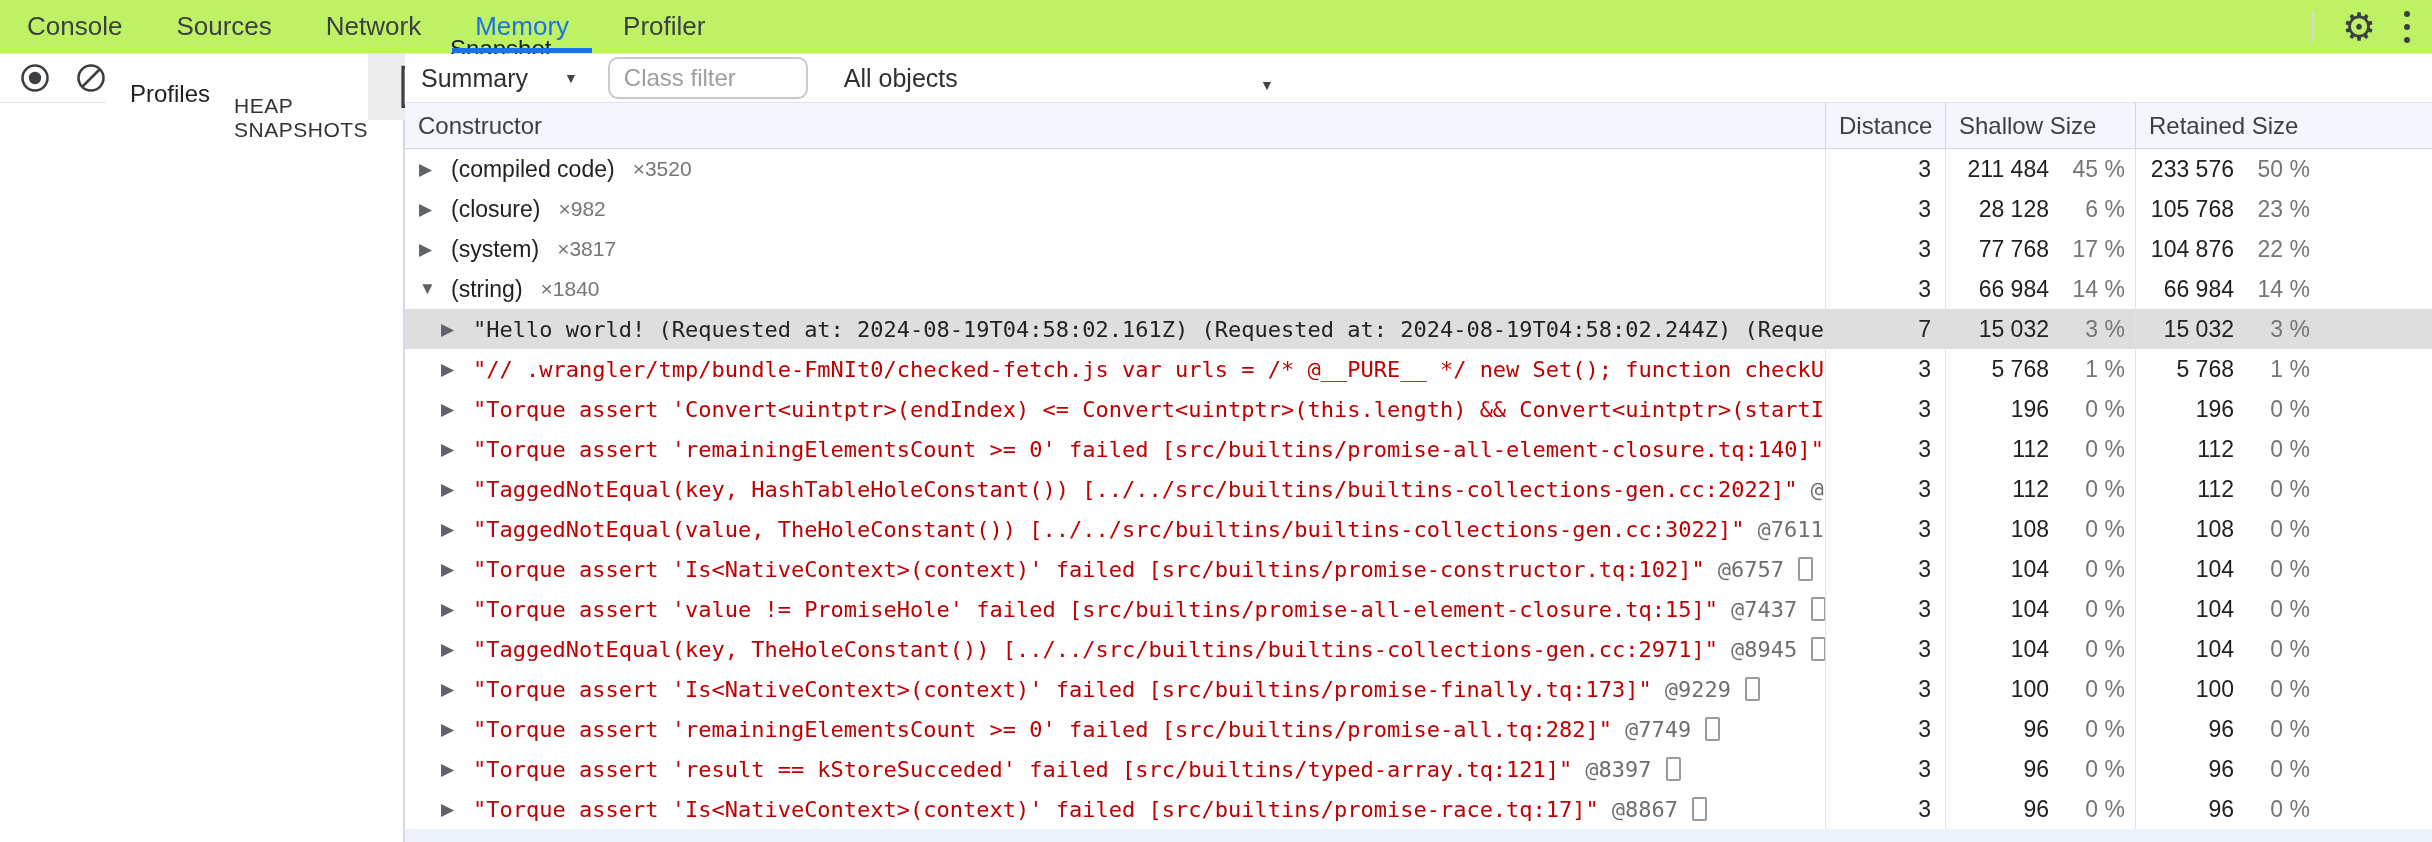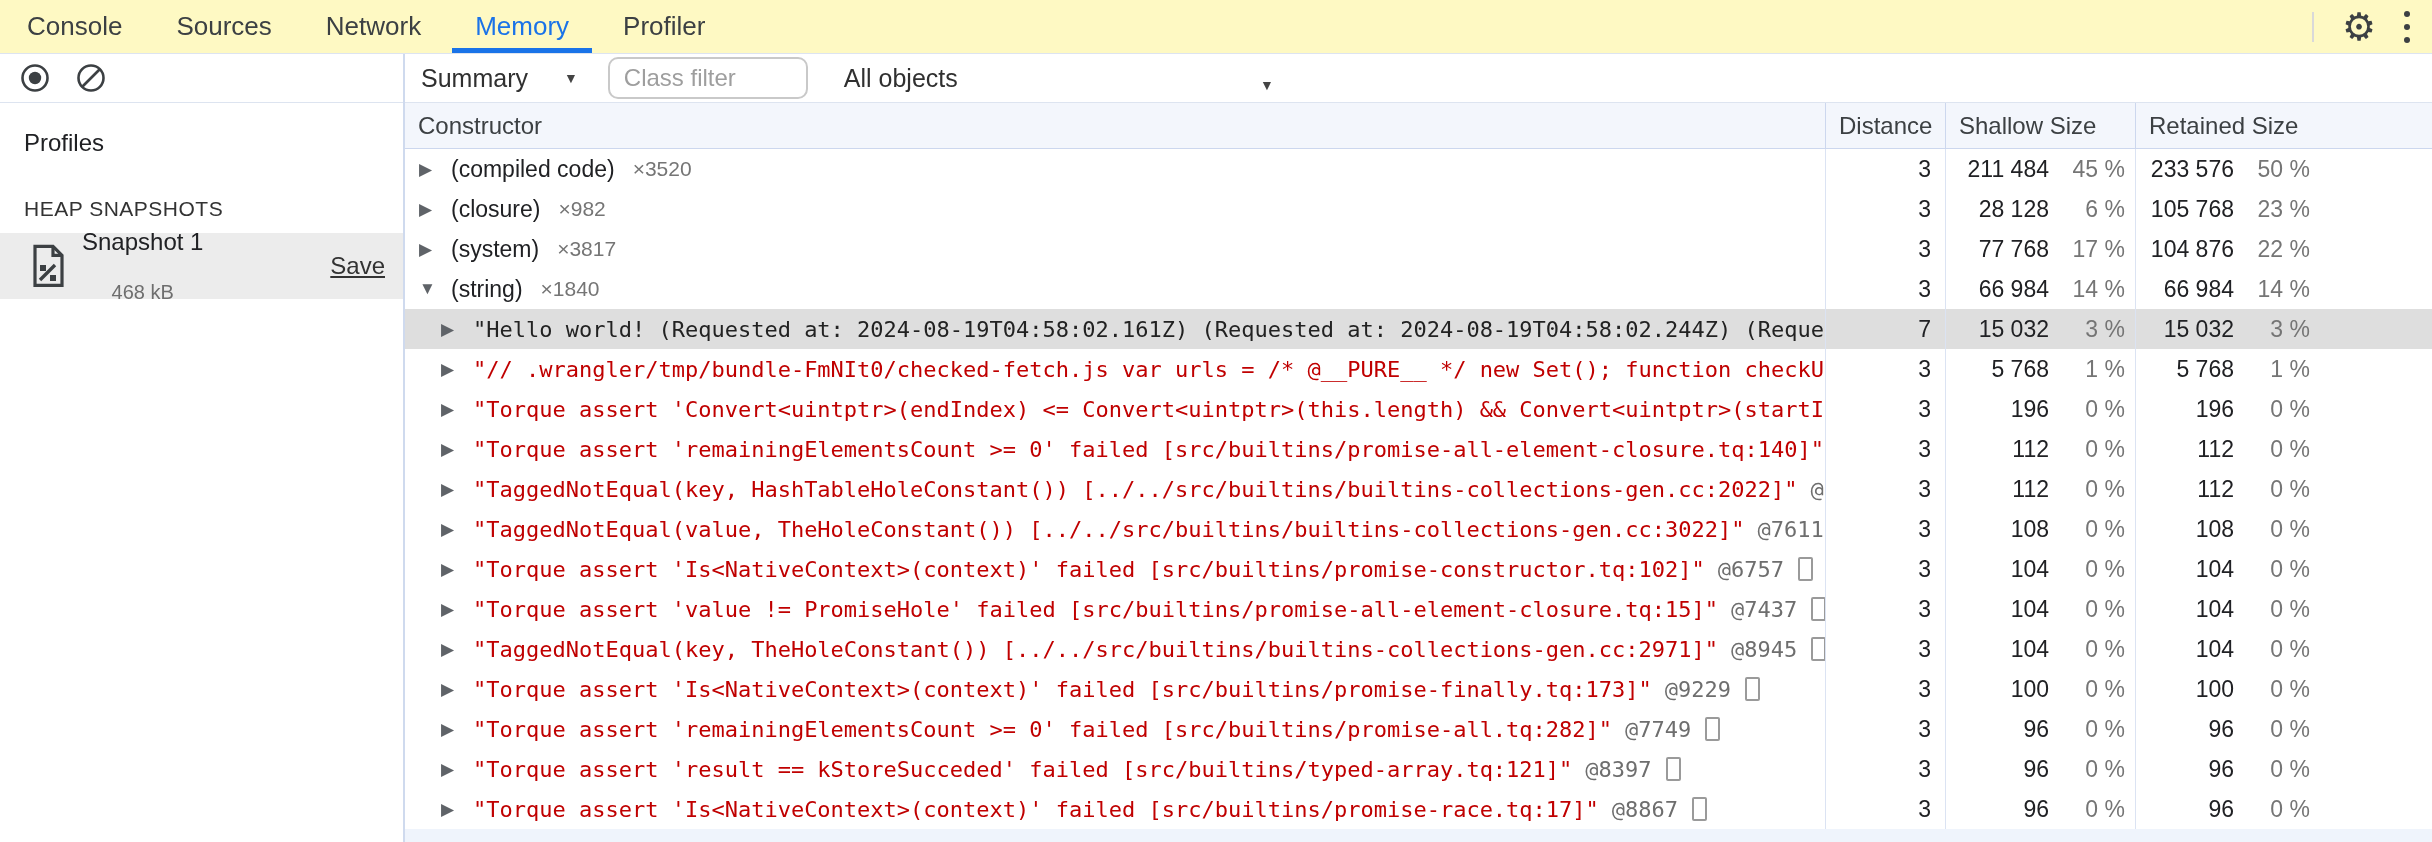--- a/index.html
+++ b/index.html
@@ -7,36 +7,36 @@
     --dark:#202124; --icon:#3c4043; --selrow:#dedede; --fill:#eff4fc;
     --hdrbg:#f3f6fc;
   }
   *{box-sizing:border-box;}
   html,body{margin:0;padding:0;}
   body{width:2432px;height:842px;overflow:hidden;background:#fff;
        font-family:"Liberation Sans",sans-serif;color:var(--dark);}
   .app{width:2432px;height:842px;display:flex;flex-direction:column;}
 
   
-  .topbar{height:54px;background:#fef9c3;border-bottom:1px solid #dde4f0;
+  .topbar{height:54px;background:#bef264;border-bottom:1px solid #dde4f0;
           display:flex;align-items:stretch;flex:none;}
   .tab{position:relative;display:flex;align-items:center;padding:0 27px;
        font-size:26px;color:#3c4043;cursor:default;}
   .tab.active{color:var(--accent);}
   .tab.active::after{content:"";position:absolute;left:4px;right:4px;bottom:0;
        height:5px;background:var(--accent);}
   .topbar-right{margin-left:auto;display:flex;align-items:center;gap:28px;padding-right:22px;}
   .vsep{width:2px;height:30px;background:#d9d9d9;}
   .gear{font-family:"DejaVu Sans",sans-serif;font-size:38px;color:var(--icon);line-height:1;}
   .kebab{display:flex;flex-direction:column;gap:7px;}
   .kebab i{width:6px;height:6px;border-radius:50%;background:var(--icon);}
 
   
   .body{flex:1;display:flex;min-height:0;}
-  .sidebar{width:405px;flex:none;border-right:2px solid #cfdaee;display:flex;flex-direction:column;}
+  .sidebar{width:405px;flex:none;border-right:2px solid #cfdaee;display:flex;flex-direction:row;}
   .side-toolbar{height:49px;flex:none;border-bottom:1px solid #dde4f0;display:flex;
                 align-items:center;gap:26px;padding-left:20px;}
   .profiles-title{font-size:24px;margin:26px 0 0 24px;}
   .heap-heading{font-size:21px;letter-spacing:.5px;color:#333;margin:40px 0 12px 24px;}
   .snapshot{height:66px;background:#ececec;display:flex;align-items:center;
             padding:0 18px 0 30px;cursor:default;text-align:center;}
   .snap-icon{flex:none;margin-right:16px;}
   .snap-meta{display:flex;flex-direction:column;line-height:1.15;}
   .snap-name{font-size:24px;color:#202124;}
   .snap-size{font-size:20px;color:#6e6e6e;margin-top:25px;}

